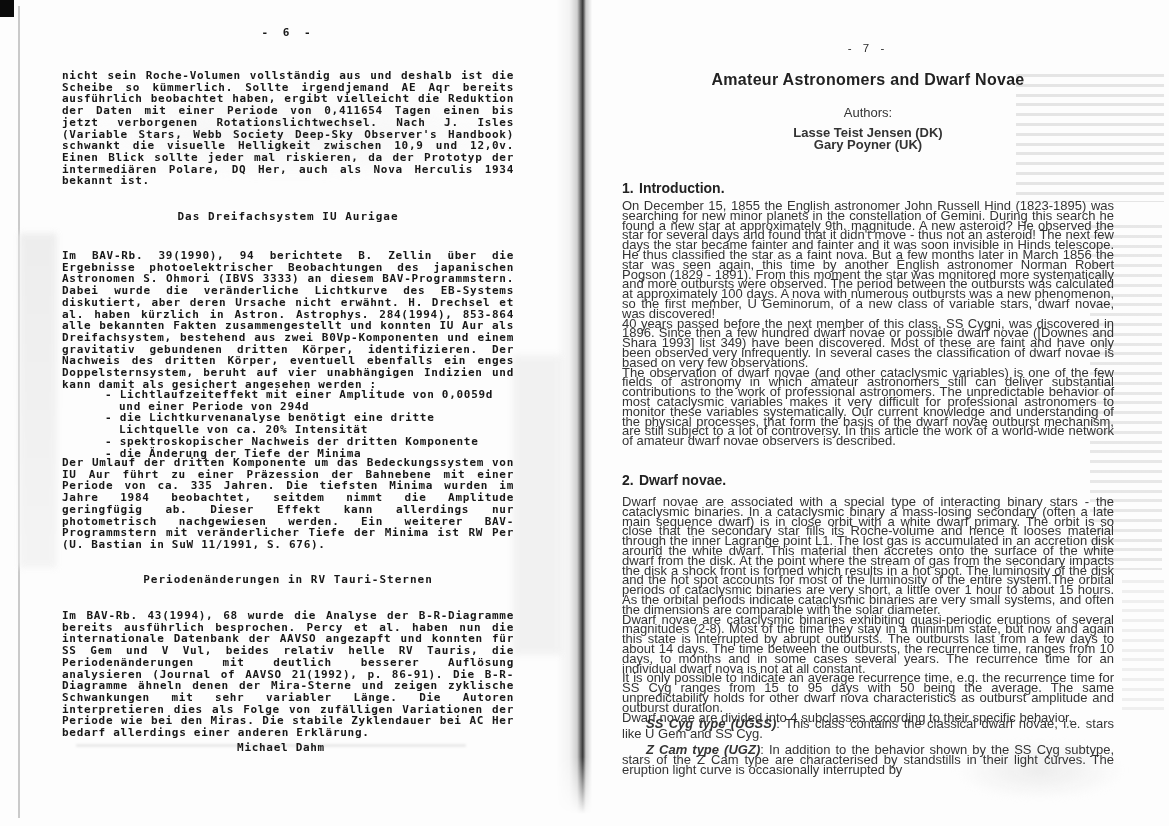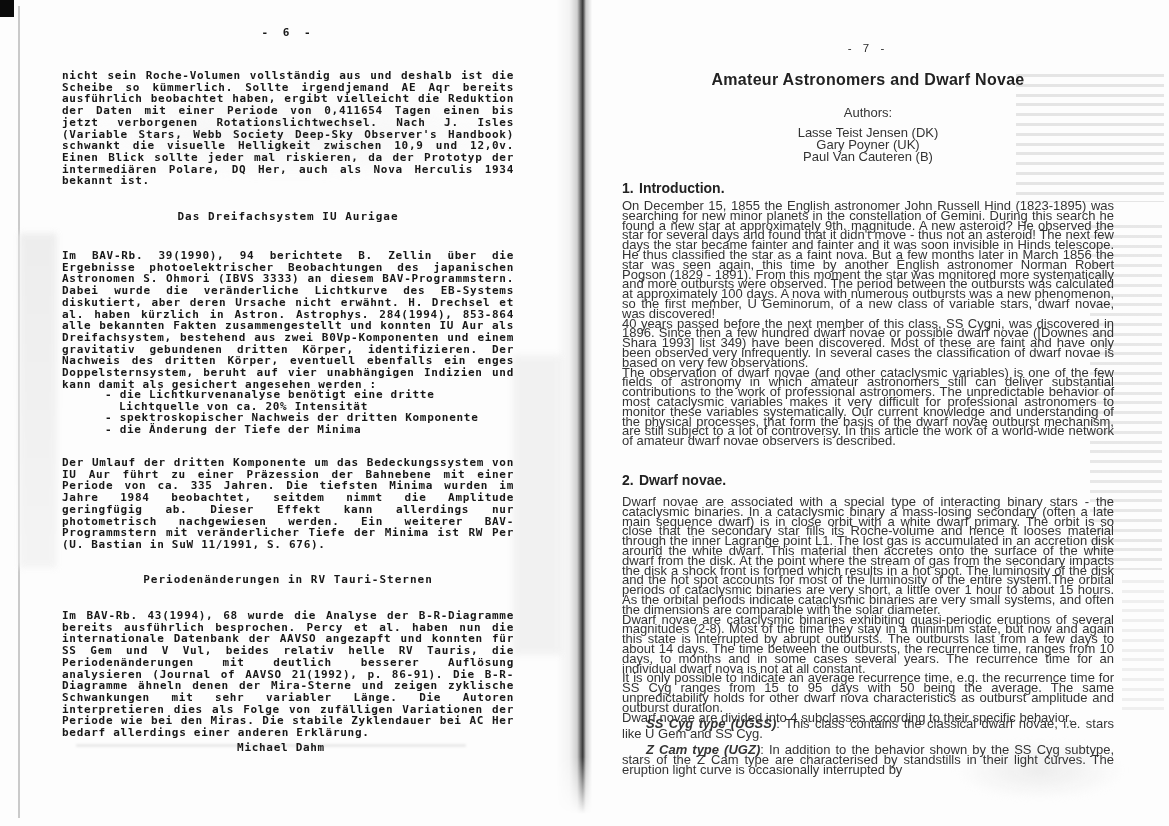--- a/index.html
+++ b/index.html
@@ -48,21 +48,21 @@
   .just{text-align:justify;}
   .mono-head{text-align:center;letter-spacing:1px;}
   .pnum-left{top:27px;text-align:center;letter-spacing:4px;}
   .bullet{padding-left:57px;text-indent:-14px;text-align:left;}
   .signature{text-align:center;padding-right:14px;}
   
   .sans{font-size:13px;line-height:9.8px;color:#333;}
   .pnum-right{top:44px;text-align:center;font-size:11.5px;letter-spacing:4px;color:#2b2b2b;}
   .title{top:71px;text-align:center;font-size:16px;font-weight:700;letter-spacing:.3px;color:#222;}
   .authors-label{top:108px;text-align:center;}
-  .authors{top:127px;text-align:center;line-height:12px;}
+  .authors{top:127px;text-align:center;line-height:12px;font-weight:bold;}
   .sec-head{font-weight:700;font-size:14px;color:#222;}
   .sec-num{display:inline-block;min-width:17px;}
   .lead{font-weight:700;font-style:italic;margin-left:24px;}
 </style>
 </head>
 <body>
 
 <div class="scan">
 
   <div class="corner-mark"></div>
@@ -79,20 +79,21 @@
   <div class="page page-left">
     <div class="blk mono pnum-left">- 6 -</div>
 
     <div class="blk mono just" style="top:70px">nicht sein Roche-Volumen vollständig aus und deshalb ist die Scheibe so kümmerlich. Sollte irgendjemand AE Aqr bereits ausführlich beobachtet haben, ergibt vielleicht die Reduktion der Daten mit einer Periode von 0,411654 Tagen einen bis jetzt verborgenen Rotationslichtwechsel. Nach J. Isles (Variable Stars, Webb Society Deep-Sky Observer's Handbook) schwankt die visuelle Helligkeit zwischen 10,9 und 12,0v. Einen Blick sollte jeder mal riskieren, da der Prototyp der intermediären Polare, DQ Her, auch als Nova Herculis 1934 bekannt ist.</div>
 
     <div class="blk mono mono-head" style="top:211px">Das Dreifachsystem IU Aurigae</div>
 
     <div class="blk mono just" style="top:250px">Im BAV-Rb. 39(1990), 94 berichtete B. Zellin über die Ergebnisse photoelektrischer Beobachtungen des japanischen Astronomen S. Ohmori (IBVS 3333) an diesem BAV-Programmstern. Dabei wurde die veränderliche Lichtkurve des EB-Systems diskutiert, aber deren Ursache nicht erwähnt. H. Drechsel et al. haben kürzlich in Astron. Astrophys. 284(1994), 853-864 alle bekannten Fakten zusammengestellt und konnten IU Aur als Dreifachsystem, bestehend aus zwei B0Vp-Komponenten und einem gravitativ gebundenen dritten Körper, identifizieren. Der Nachweis des dritten Körper, eventuell ebenfalls ein enges Doppelsternsystem, beruht auf vier unabhängigen Indizien und kann damit als gesichert angesehen werden :</div>
 
     <div class="blk mono" style="top:389px">
+      <div class="bullet">- Lichtlaufzeiteffekt mit einer Amplitude von 0,0059d und einer Periode von 294d</div>
       <div class="bullet">- die Lichtkurvenanalyse benötigt eine dritte Lichtquelle von ca. 20% Intensität</div>
       <div class="bullet">- spektroskopischer Nachweis der dritten Komponente</div>
       <div class="bullet">- die Änderung der Tiefe der Minima</div>
     </div>
 
     <div class="blk mono just" style="top:457px">Der Umlauf der dritten Komponente um das Bedeckungssystem von IU Aur führt zu einer Präzession der Bahnebene mit einer Periode von ca. 335 Jahren. Die tiefsten Minima wurden im Jahre 1984 beobachtet, seitdem nimmt die Amplitude geringfügig ab. Dieser Effekt kann allerdings nur photometrisch nachgewiesen werden. Ein weiterer BAV-Programmstern mit veränderlicher Tiefe der Minima ist RW Per (U. Bastian in SuW 11/1991, S. 676).</div>
 
     <div class="blk mono mono-head" style="top:574px">Periodenänderungen in RV Tauri-Sternen</div>
 
     <div class="blk mono just" style="top:610px">Im BAV-Rb. 43(1994), 68 wurde die Analyse der B-R-Diagramme bereits ausführlich besprochen. Percy et al. haben nun die internationale Datenbank der AAVSO angezapft und konnten für SS Gem und V Vul, beides relativ helle RV Tauris, die Periodenänderungen mit deutlich besserer Auflösung analysieren (Journal of AAVSO 21(1992), p. 86-91). Die B-R-Diagramme ähneln denen der Mira-Sterne und zeigen zyklische Schwankungen mit sehr variabler Länge. Die Autoren interpretieren dies als Folge von zufälligen Variationen der Periode wie bei den Miras. Die stabile Zyklendauer bei AC Her bedarf allerdings einer anderen Erklärung.</div>
@@ -105,21 +106,20 @@
   <div class="page page-right">
     <div class="blk sans pnum-right">- 7 -</div>
 
     <div class="blk title">Amateur Astronomers and Dwarf Novae</div>
 
     <div class="blk sans authors-label">Authors:</div>
 
     <div class="blk sans authors">
       <div>Lasse Teist Jensen (DK)</div>
       <div>Gary Poyner (UK)</div>
-      <div>Paul Van Cauteren (B)</div>
     </div>
 
     <div class="blk sans sec-head" style="top:184px">
       <span class="sec-num">1.</span><span>Introduction.</span>
     </div>
 
     <div class="blk sans just" style="top:201px">
       <div>On December 15, 1855 the English astronomer John Russell Hind (1823-1895) was searching for new minor planets in the constellation of Gemini. During this search he found a new star at approximately 9th. magnitude. A new asteroid? He observed the star for several days and found that it didn't move - thus not an asteroid! The next few days the star became fainter and fainter and it was soon invisible in Hinds telescope. He thus classified the star as a faint nova. But a few months later in March 1856 the star was seen again, this time by another English astronomer Norman Robert Pogson (1829 - 1891). From this moment the star was monitored more systematically and more outbursts were observed. The period between the outbursts was calculated at approximately 100 days. A nova with numerous outbursts was a new phenomenon, so the first member, U Geminorum, of a new class of variable stars, dwarf novae, was discovered!</div>
       <div>40 years passed before the next member of this class, SS Cygni, was discovered in 1896. Since then a few hundred dwarf novae or possible dwarf novae ([Downes and Shara 1993] list 349) have been discovered. Most of these are faint and have only been observed very infrequently. In several cases the classification of dwarf novae is based on very few observations.</div>
       <div>The observation of dwarf novae (and other cataclysmic variables) is one of the few fields of astronomy in which amateur astronomers still can deliver substantial contributions to the work of professional astronomers. The unpredictable behavior of most cataclysmic variables makes it very difficult for professional astronomers to monitor these variables systematically. Our current knowledge and understanding of the physical processes, that form the basis of the dwarf novae outburst mechanism, are still subject to a lot of controversy. In this article the work of a world-wide network of amateur dwarf novae observers is described.</div>

